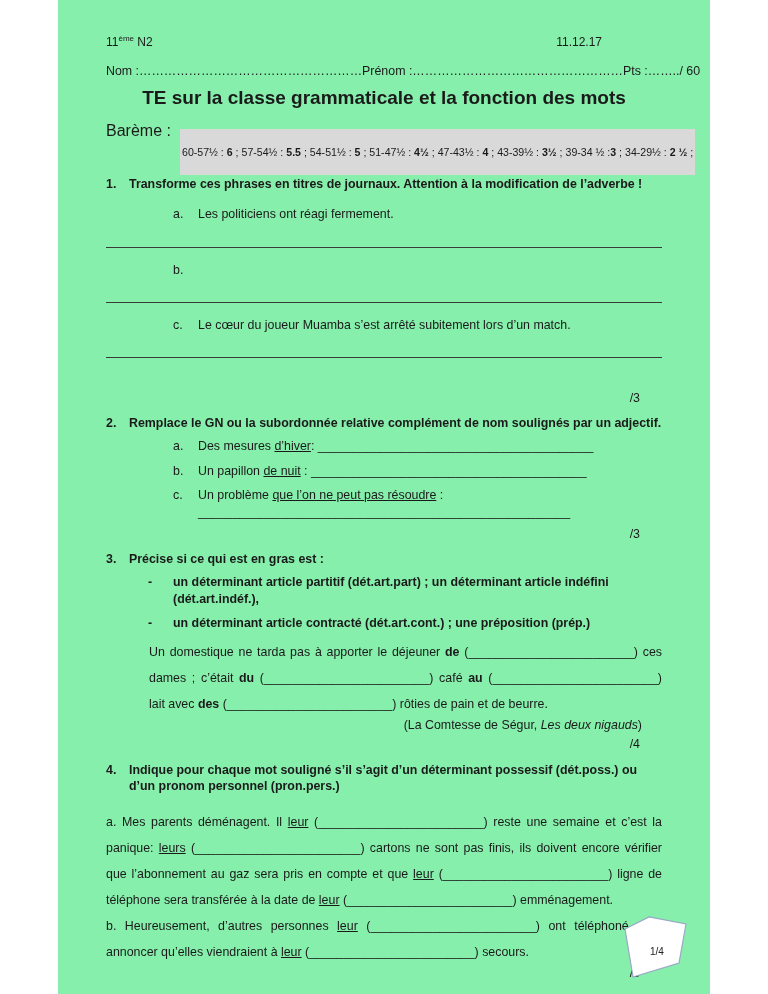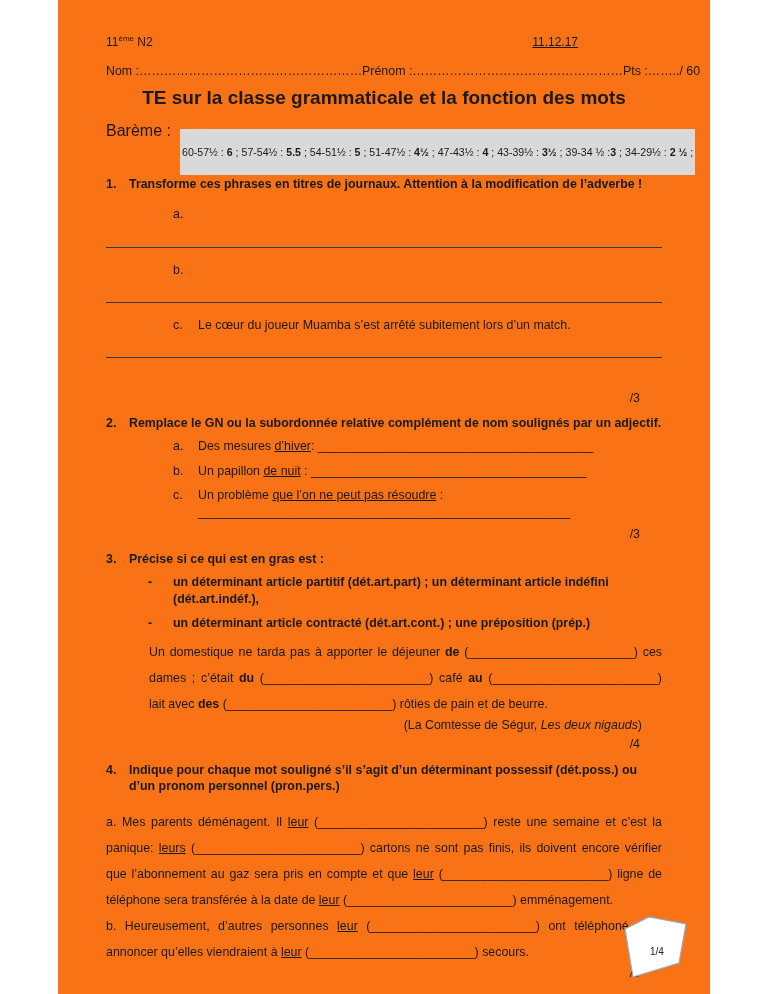--- a/index.html
+++ b/index.html
@@ -1,32 +1,32 @@
 <!DOCTYPE html>
 <html><head>
 <meta charset="utf-8">
 <style>
   * { margin:0; padding:0; box-sizing:border-box; }
   html, body { background:#ffffff; }
   .page {
     position:relative;
     width:652px; height:994px;
     margin:0 auto;
-    background:#f97316;
+    background:#86efac;
     color:#1a1a1a;
     font-family:"Liberation Sans", sans-serif;
     font-size:12.4px;
     line-height:1.4;
     padding:34px 48px 0 48px;
     overflow:hidden;
   }
   sup { font-size:8px; vertical-align:super; line-height:0; }
 
   .header-row { display:flex; justify-content:space-between; font-size:12px; }
-  .date-label { margin-right:84px;text-decoration:underline; }
+  .date-label { margin-right:60px; }
 
   .meta-row { display:flex; justify-content:space-between; margin-top:12px; white-space:nowrap; }
 
   .title { text-align:center; font-size:19px; font-weight:700; margin-top:5px; }
 
   .bareme { margin-top:8px; }
   .bareme-label { font-size:16px; }
   .bareme-scale-wrap { margin:2px 0 0 74px; }
   .bareme-scale { background:#d9d9d9; font-size:10.6px; padding:17px 2px; white-space:nowrap; }
 
@@ -96,20 +96,21 @@
     </div>
   </div>
 
   <section class="question q1">
     <div class="q-heading">
       <span class="q-num">1.</span>
       <span class="q-text">Transforme ces phrases en titres de journaux. Attention à la modification de l’adverbe !</span>
     </div>
     <div class="sub-item">
       <span class="sub-letter">a.</span>
+      <span>Les politiciens ont réagi fermement.</span>
     </div>
     <div class="answer-line"></div>
     <div class="sub-item">
       <span class="sub-letter">b.</span>
     </div>
     <div class="answer-line"></div>
     <div class="sub-item">
       <span class="sub-letter">c.</span>
       <span>Le cœur du joueur Muamba s’est arrêté subitement lors d’un match.</span>
     </div>

